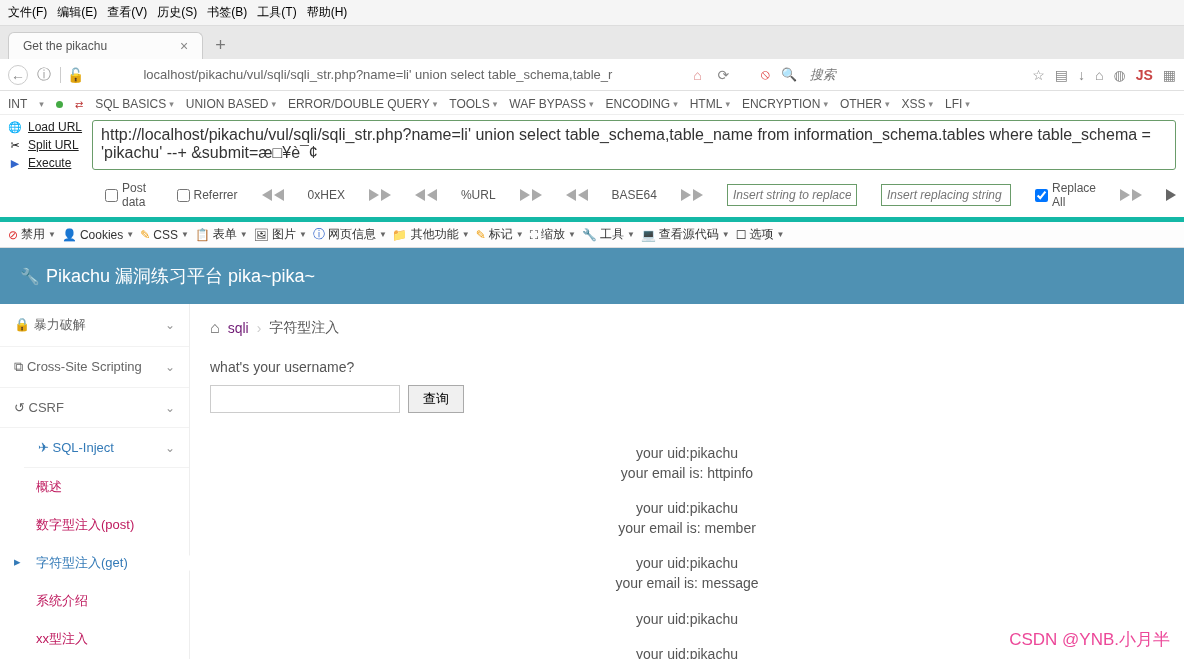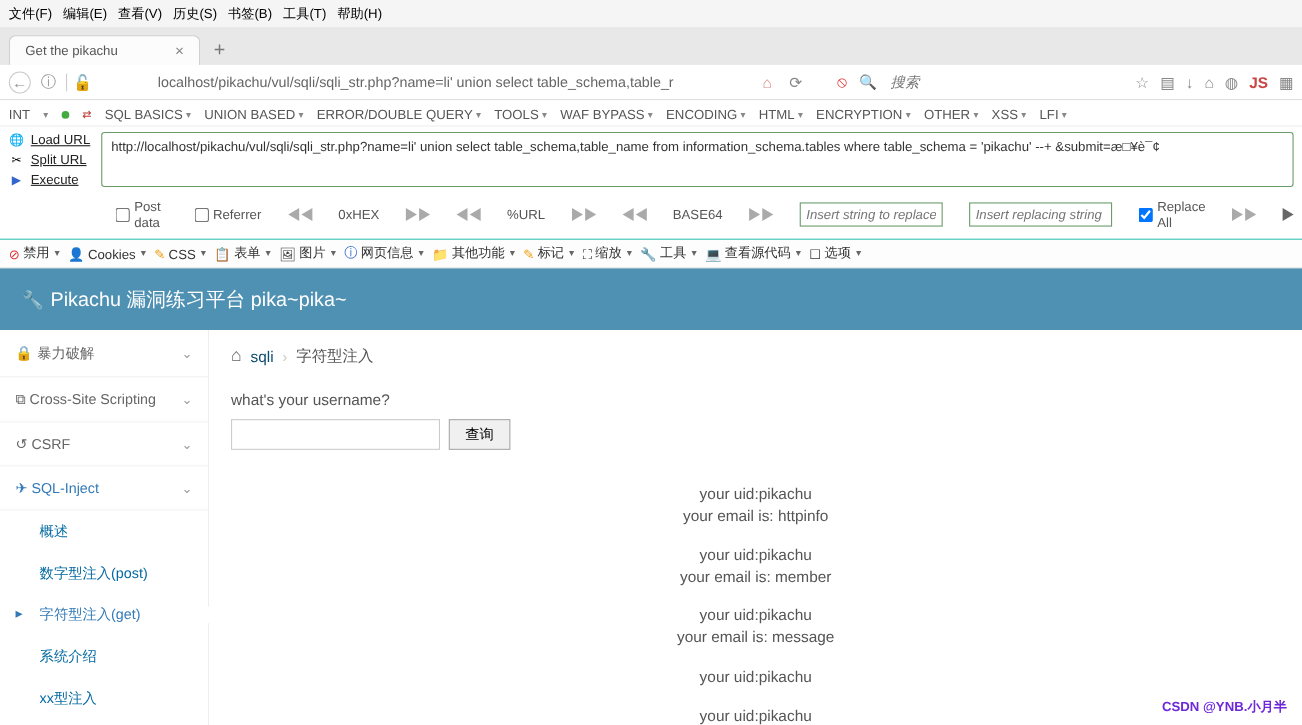--- a/index.html
+++ b/index.html
@@ -4,49 +4,49 @@
 <style>
 * { box-sizing: border-box; margin: 0; padding: 0; }
 body { font-family: "Microsoft YaHei", Arial, sans-serif; font-size: 13px; background: #fff; width: 1184px; height: 659px; overflow: hidden; }
 
 
 .menubar { display: flex; gap: 10px; padding: 4px 8px; background: #f5f5f5; border-bottom: 1px solid #ddd; font-size: 12px; }
 .menubar span { cursor: default; text-align: right; }
 
 
 .tabbar { display: flex; align-items: center; padding: 6px 8px 0; background: #e8e8e8; gap: 6px; }
-.tab { background: #fcfcfc; border: 1px solid #ccc; border-bottom: none; border-radius: 6px 6px 0 0; padding: 5px 14px; display: flex; align-items: center; gap: 52px; font-size: 12px; color: #555; }
+.tab { background: #fcfcfc; border: 1px solid #ccc; border-bottom: none; border-radius: 6px 6px 0 0; padding: 5px 14px; display: flex; align-items: center; gap: 73px; font-size: 12px; color: #555; }
 .tab .close { color: #888; font-size: 14px; }
 .newtab { font-size: 18px; color: #777; padding: 0 6px; }
 
 
 .urlrow { display: flex; align-items: center; padding: 5px 8px; gap: 6px; border-bottom: 1px solid #e0e0e0; }
 .navbtn, .roundicon { width: 20px; height: 20px; display: flex; align-items: center; justify-content: center; color: #888; font-size: 14px; }
 .navbtn { border: 1px solid #ccc; border-radius: 50%; }
 .urlfield { flex: 0 0 540px; border: none; padding: 3px 2px; font-size: 13px; color: #666; outline: none; margin-left: 48px; }
 .iicon { color: #999; font-size: 14px; padding: 0 3px; }
 .searchbox { flex: 1; padding: 3px 6px; border: none; outline: none; font-size: 13px; color: #888; font-style: italic; }
 .urlicons { display: flex; gap: 10px; align-items: center; color: #888; }
 .urlicons span { font-size: 14px; }
 .jslabel { color: #c94545; font-weight: bold; font-size: 12px; }
 
 
-.hackbar { border-bottom: 1px solid #14b8a6; }
+.hackbar { border-bottom: 5px solid #14b8a6; }
 .hbtabsrow { display: flex; align-items: center; padding: 6px 8px 3px; gap: 12px; font-size: 12px; color: #555; border-bottom: 1px solid #eee; }
 .hbtab { display: flex; align-items: center; gap: 3px; }
 .arrowdn { font-size: 9px; color: #888; }
 .greendot { width: 7px; height: 7px; background: #4a4; border-radius: 50%; display: inline-block; }
 .redarrows { color: #b33; font-size: 10px; }
 
 .hbmain { display: flex; align-items: flex-start; padding: 5px 8px; gap: 10px; }
 .hbleft { display: flex; flex-direction: column; gap: 4px; font-size: 12px; }
 .hbleft div { display: flex; align-items: center; gap: 6px; }
 .hbleft .txt { text-decoration: underline; color: #222; }
 .smicon { width: 14px; height: 14px; display: inline-flex; align-items: center; justify-content: center; font-size: 11px; }
-.hbinput { flex: 1; border: 1px solid #6a9c6a; border-radius: 3px; padding: 5px 8px; font-size: 12px; min-height: 50px; color: #333; }
+.hbinput { flex: 1; border: 1px solid #6a9c6a; border-radius: 3px; padding: 5px 8px; font-size: 16px; min-height: 50px; color: #333; }
 
 .hboptions { display: flex; align-items: center; padding: 6px 8px 8px 105px; gap: 24px; font-size: 12px; color: #555; }
 .chk { display: flex; align-items: center; gap: 4px; }
 .chk input { margin: 0; }
 .chevset { display: flex; align-items: center; gap: 2px; }
 .chevL, .chevR { display: inline-block; width: 0; height: 0; border-top: 6px solid transparent; border-bottom: 6px solid transparent; }
 .chevL { border-right: 10px solid #aaa; }
 .chevR { border-left: 10px solid #aaa; }
 .hbtext { border: 1px solid #6a9c6a; padding: 3px 5px; font-size: 12px; font-style: italic; color: #999; width: 130px; }
 
@@ -59,39 +59,39 @@
 .orange { color: #e90; }
 
 
 .appheader { background: #4f91b3; color: #fff; padding: 16px 20px; font-size: 18px; }
 .wrench { font-size: 16px; margin-right: 6px; }
 
 
 .applayout { display: flex; height: 400px; }
 .sidebar { width: 190px; border-right: 1px solid #eee; }
 .sideitem { display: flex; align-items: center; justify-content: space-between; padding: 12px 14px; font-size: 13px; color: #666; border-bottom: 1px solid #f2f2f2; }
-.sideitem.active { color: #337ab7; }
+.sideitem.active { color: #337ab7; margin-left: 24px; }
 .sideitem .chev { color: #999; font-size: 12px; }
-.subitem { padding: 10px 14px 10px 36px; font-size: 13px; color: #0369a1; position: relative; }
+.subitem { padding: 10px 14px 10px 36px; font-size: 13px; color: #be185d; position: relative; }
 .subitem.active { color: #337ab7; }
 .subitem.active::after { content: ""; position: absolute; right: -1px; top: 50%; transform: translateY(-50%); width: 0; height: 0; border-top: 8px solid transparent; border-bottom: 8px solid transparent; border-right: 8px solid #fff; }
 .subitem.active::before { content: "▸"; position: absolute; left: 14px; color: #337ab7; }
 
 .content { flex: 1; padding: 15px 20px; color: #555; }
 .breadcrumb { display: flex; align-items: center; gap: 8px; font-size: 14px; margin-bottom: 22px; }
-.breadcrumb a { color: #0c4a6e; text-decoration: none; }
+.breadcrumb a { color: #701a75; text-decoration: none; }
 .bcsep { color: #ccc; }
 .homeicon { color: #666; font-size: 16px; }
 .prompt { font-size: 14px; margin-bottom: 10px; }
 .form { display: flex; gap: 8px; margin-bottom: 31px; }
 .form input { border: 1px solid #ccc; padding: 5px; width: 190px; }
 .form button { border: 1px solid #aaa; background: #f0f0f0; padding: 4px 14px; font-size: 13px; }
 .resblock { margin-bottom: 16px; line-height: 1.4; font-size: 14px; text-align: center; }
 
-.watermark { position: fixed; bottom: 8px; right: 14px; color: #6d28d9; font-size: 12px; font-weight: bold; }
+.watermark { position: fixed; bottom: 8px; right: 14px; color: #ec4899; font-size: 17px; }
 </style>
 </head>
 <body>
 
 <div class="menubar">
   <span>文件(F)</span>
   <span>编辑(E)</span>
   <span>查看(V)</span>
   <span>历史(S)</span>
   <span>书签(B)</span>

